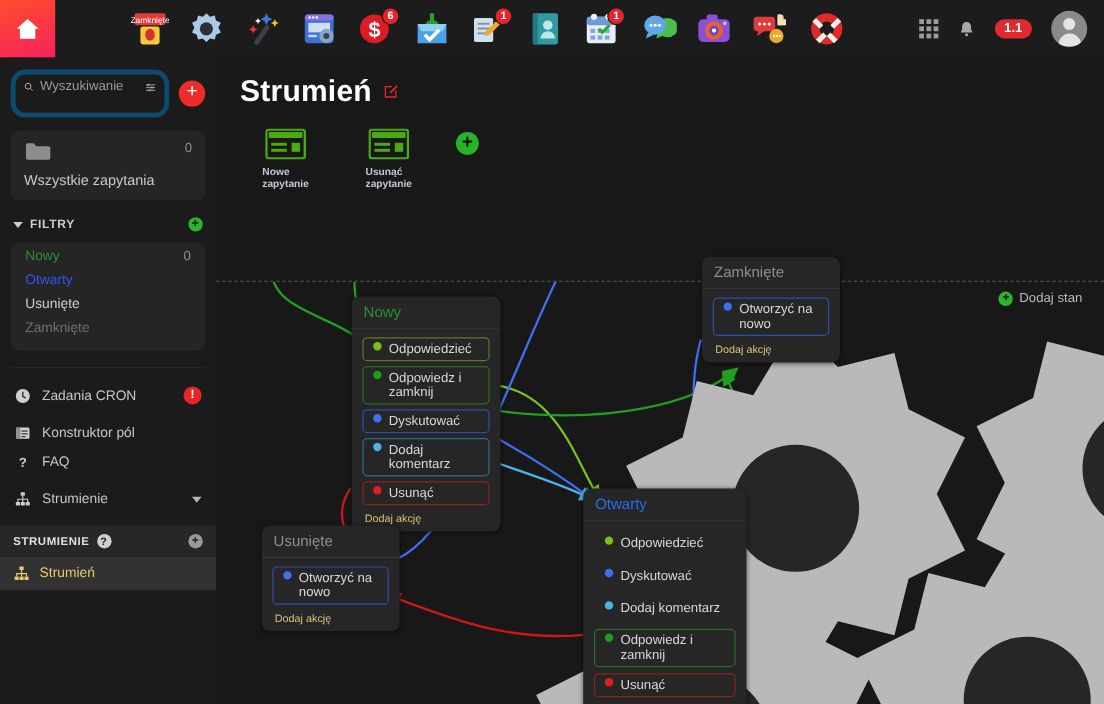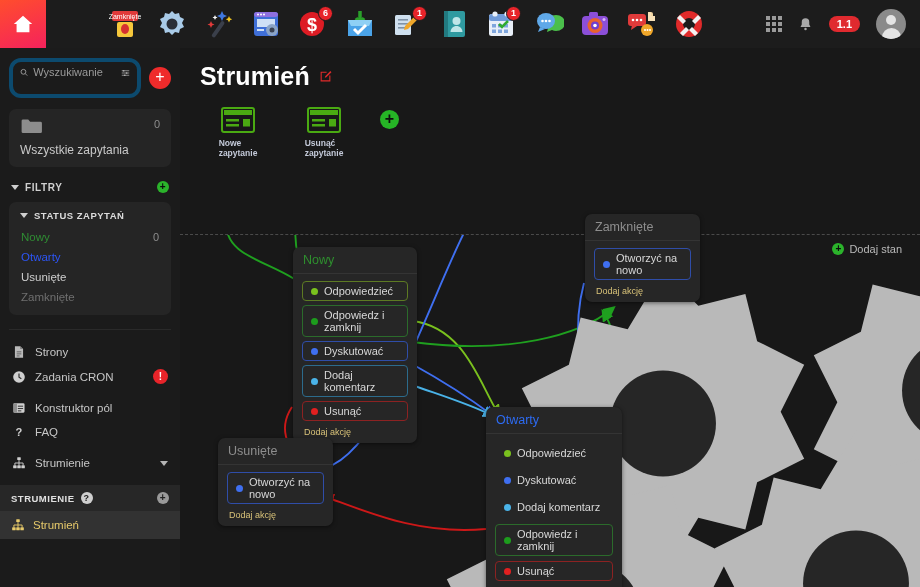--- a/index.html
+++ b/index.html
@@ -131,21 +131,21 @@
   .newstate .p{ width:12px;height:12px;border-radius:50%;background:#2bb32b;
                 color:#0d0d0d;font-size:10px;line-height:12px;text-align:center;
                 font-weight:bold;}
   
   .node{ position:absolute; background:#262626; border-radius:7px;
          box-shadow:0 1px 4px rgba(0,0,0,.5); }
   .node-hd{ display:flex; align-items:center; padding:6px 9px 6px 10px;
             border-bottom:1px solid #343434; font-size:12.5px; }
   .node-hd .gear{ margin-left:auto; width:12px; height:12px; }
   .node-body{ padding:7px 9px 6px 9px; }
-  .act{ display:flex; align-items:center; gap:6px; font-size:11px;
+  .act{ display:flex; align-items:flex-start; gap:6px; font-size:11px;
         padding:3px 8px; margin-bottom:4px; border-radius:4px;
         border:1px solid transparent; }
   .act .dot{ width:7px;height:7px;border-radius:50%; flex:0 0 7px;}
   .addact{ font-size:9px; color:#d8c278; padding:2px 2px 0 2px; }
   
   .t-green{ color:#2e8f2e; } .t-blue{ color:#2d6bf2; } .t-grey{ color:#8e8e8e; }
 </style>
 </head>
 <body>
 
@@ -348,24 +348,20 @@
     <div class="aq-label">Wszystkie zapytania</div>
   </div>
 
   <div class="sec-head">
     <span class="caret"></span>
     <span>FILTRY</span>
     <span class="plus-green">+</span>
   </div>
 
   <div class="panel">
-    <div class="sub-head">
-      <span class="caret"></span>
-      <span>STATUS ZAPYTAŃ</span>
-    </div>
     <div class="status-list">
       <div class="status-item" style="color:#2f8c33">
         <span>Nowy</span>
         <span class="c">0</span>
       </div>
       <div class="status-item" style="color:#2d55f5">
         <span>Otwarty</span>
         <span class="c"></span>
       </div>
       <div class="status-item" style="color:#cfcfcf">
@@ -375,32 +371,20 @@
       <div class="status-item" style="color:#6f6f6f">
         <span>Zamknięte</span>
         <span class="c"></span>
       </div>
     </div>
   </div>
 
   <div class="divider"></div>
 
   <div class="nav">
-    <div class="nav-item">
-      <svg viewBox="0 0 24 24">
-        <path d="M5 2h9l5 5v15H5z" fill="#b9b9b9"></path>
-          <path d="M14 2l5 5h-5z" fill="#7d7d7d"></path>
-        <g fill="#5a5a5a">
-            <rect x="8" y="11" width="8" height="1.5"></rect>
-            <rect x="8" y="14.5" width="8" height="1.5"></rect>
-            <rect x="8" y="18" width="5" height="1.5"></rect>
-          </g>
-      </svg>
-      <span>Strony</span>
-    </div>
     <div class="nav-item">
       <svg viewBox="0 0 24 24">
         <circle cx="12" cy="12" r="10" fill="#cfcfcf"></circle>
         <path d="M12 6v6.5l4 2.5" stroke="#2b2b2b" stroke-width="2" fill="none"></path>
       </svg>
       <span>Zadania CRON</span>
       <span class="alert-dot">!</span>
     </div>
     <div class="nav-gap"></div>
     <div class="nav-item">

